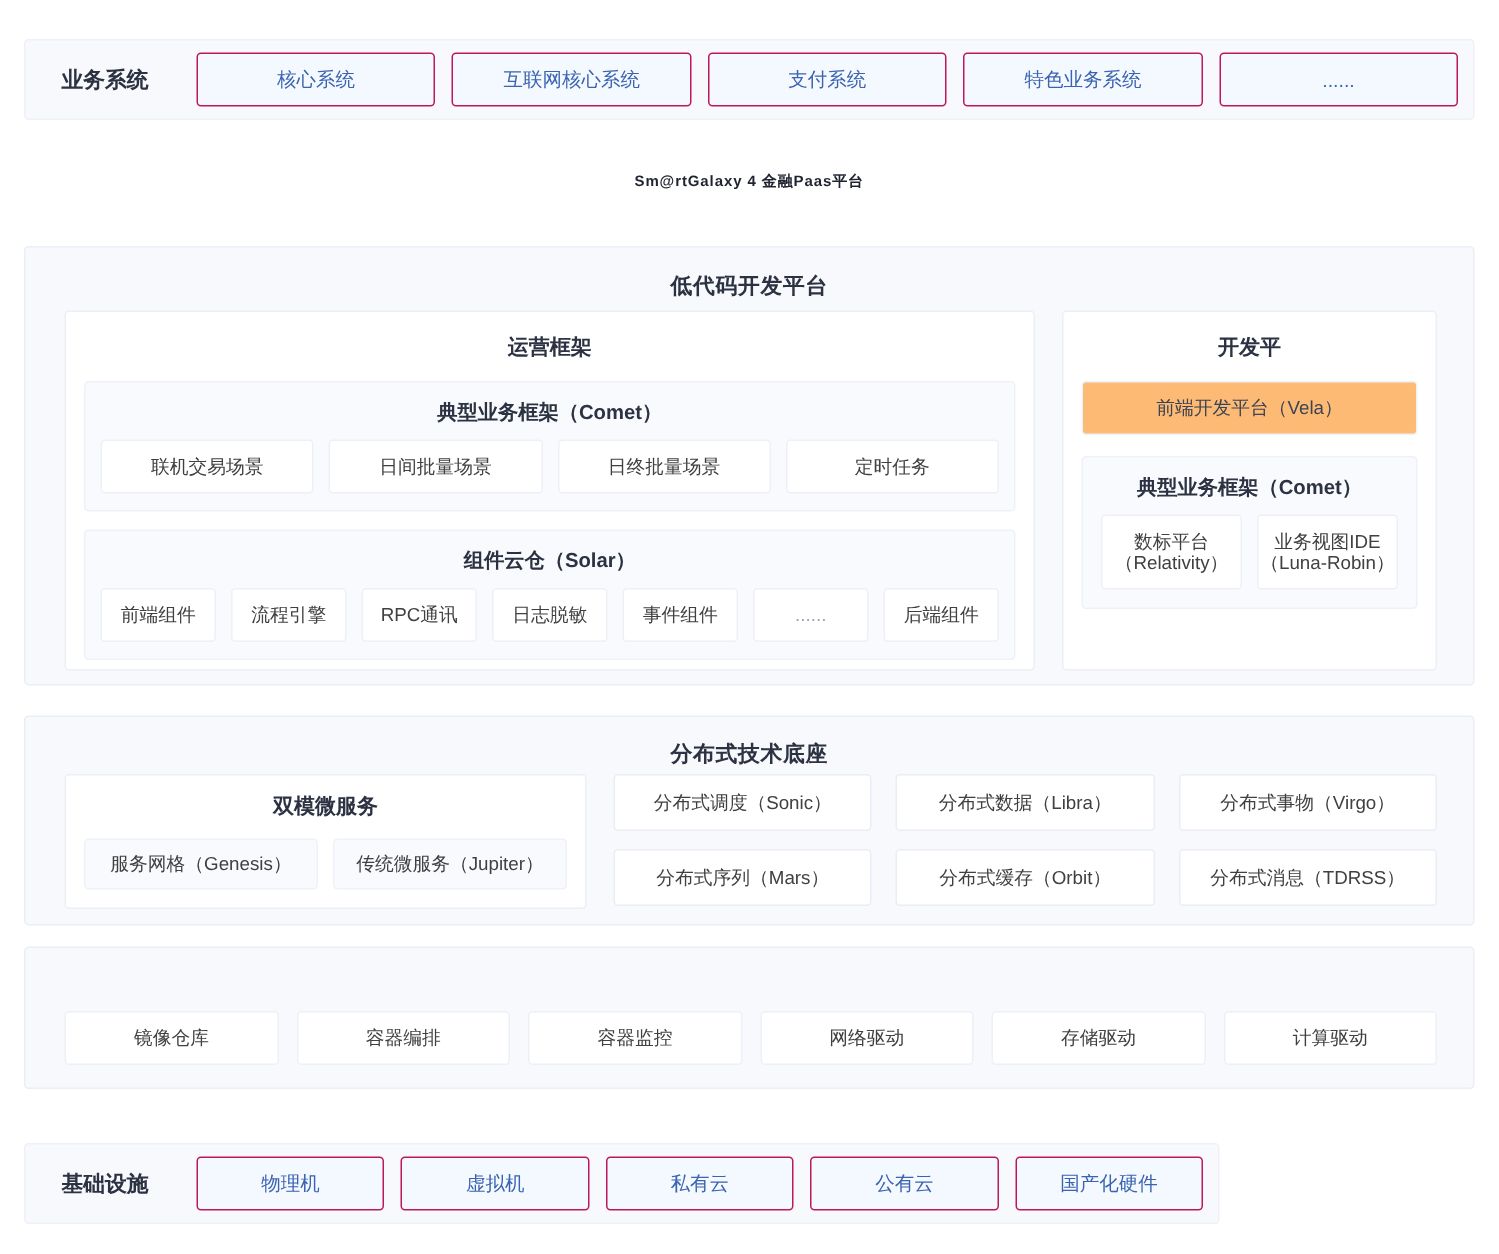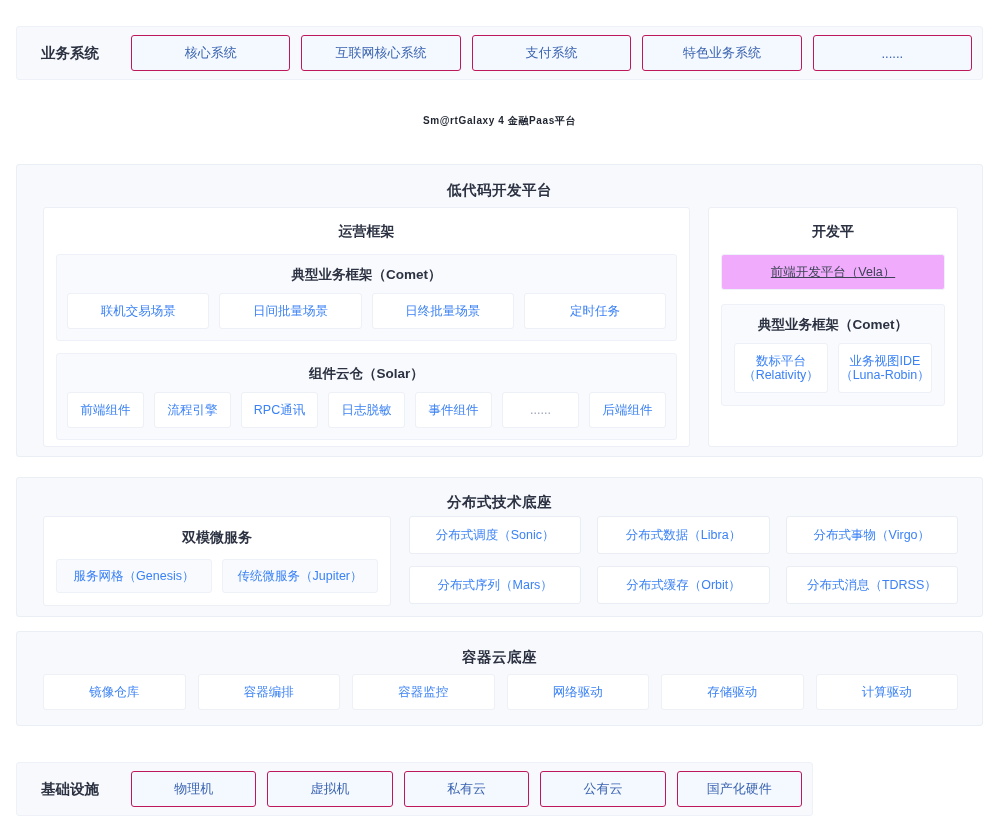--- a/index.html
+++ b/index.html
@@ -138,41 +138,40 @@
   .cell {
     flex: 1;
     height: 36px;
     background: #ffffff;
     border: 1px solid #edf0f6;
     border-radius: 3px;
     display: flex;
     align-items: center;
     justify-content: center;
     font-size: 12.5px;
-    color: #3b82f6;
+    color: #404040;
     text-align: center;
     line-height: 1.15;
   }
   .cell.muted { color: #9aa2b4; }
 
   .ops-typ { margin-top: 13px; }
   .ops-solar { margin-top: 12px; }
 
   .dev-chip {
     margin: 13px 12px 0;
     height: 36px;
-    background: #f0abfc;
+    background: #fdba74;
     border: 1px solid #eef1f7;
     border-radius: 3px;
     display: flex;
     align-items: center;
     justify-content: center;
     font-size: 12.5px;
     color: #3c4354;
-    text-decoration: underline;
   }
   .dev-inner {
     margin: 14px 12px 0;
     background: #f8fafd;
     border: 1px solid #eef1f7;
     border-radius: 3px;
     padding-bottom: 12px;
   }
   .dev-inner .cells { padding: 0 12px; }
   .dev-inner .cell { height: 50px; flex-direction: column; }
@@ -340,21 +339,20 @@
         <div class="cell">分布式事物（Virgo）</div>
         <div class="cell">分布式序列（Mars）</div>
         <div class="cell">分布式缓存（Orbit）</div>
         <div class="cell">分布式消息（TDRSS）</div>
       </div>
 
     </div>
   </div>
 
   <div class="panel container">
-    <div class="panel-title">容器云底座</div>
     <div class="container-cells">
       <div class="cell">镜像仓库</div>
       <div class="cell">容器编排</div>
       <div class="cell">容器监控</div>
       <div class="cell">网络驱动</div>
       <div class="cell">存储驱动</div>
       <div class="cell">计算驱动</div>
     </div>
   </div>
 

